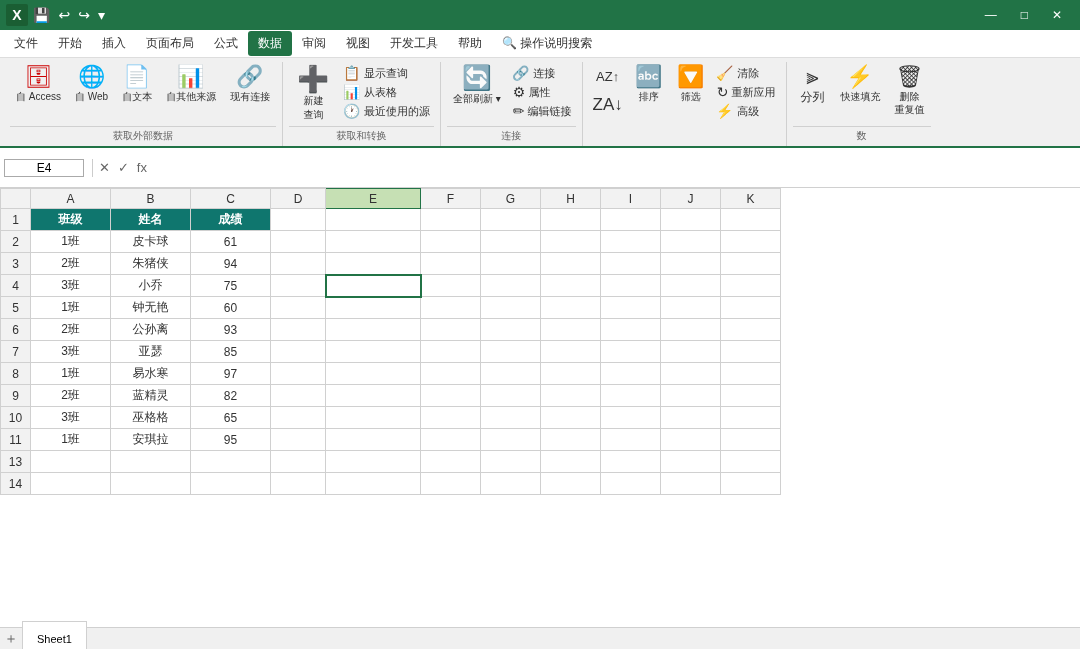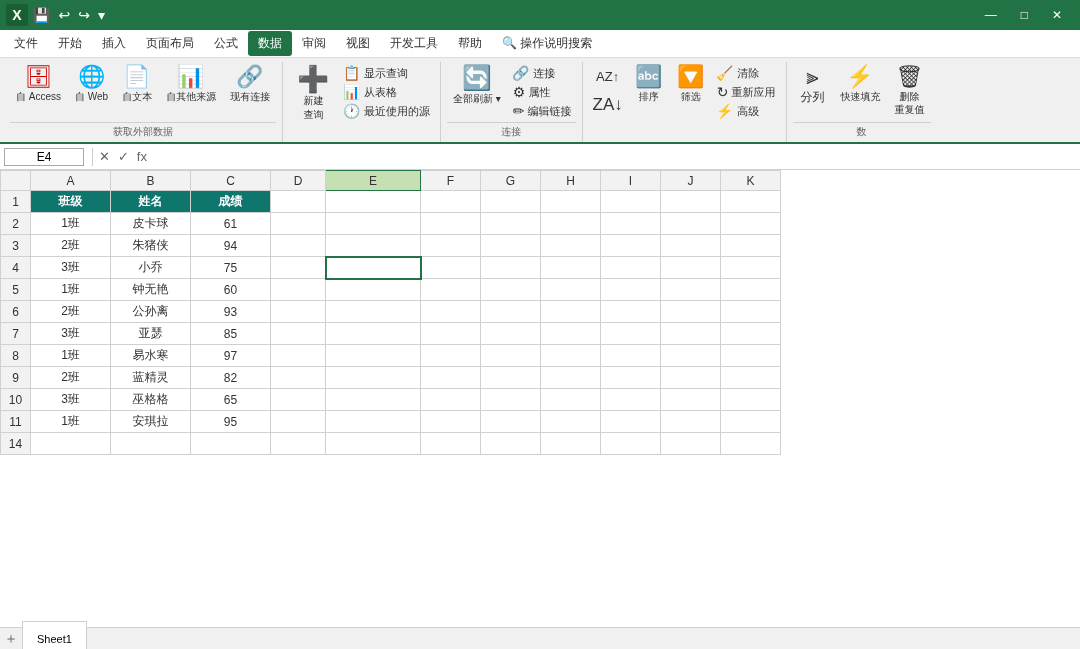--- a/index.html
+++ b/index.html
@@ -102,21 +102,21 @@
       color: #333;
       text-align: center;
       gap: 2px;
     }
     .ribbon-btn-large .icon { font-size: 28px; line-height: 1; }
 
     
     .formula-bar {
       display: flex;
       align-items: center;
-      height: 26px;
+      height: 40px;
       border-bottom: 1px solid #d0d0d0;
       background: #fff;
       padding: 0 4px;
     }
     .cell-ref {
       width: 80px;
       border: 1px solid #aaa;
       padding: 1px 4px;
       font-size: 12px;
       text-align: center;
@@ -359,20 +359,21 @@
           <div class="ribbon-btn-small">
             <span class="icon-small">📊</span>
             <span>从表格</span>
           </div>
           <div class="ribbon-btn-small">
             <span class="icon-small">🕐</span>
             <span>最近使用的源</span>
           </div>
         </div>
       </div>
+      <div class="ribbon-group-label">获取和转换</div>
     </div>
 
     <div class="ribbon-group">
       <div class="ribbon-group-items">
         <div class="ribbon-btn" style="min-width:50px;">
           <span class="icon" style="font-size:24px; color:#217346;">🔄</span>
           <span style="font-size:10px;">全部刷新 ▾</span>
         </div>
         <div class="ribbon-group-col">
           <div class="ribbon-btn-small">
@@ -640,20 +641,34 @@
           <td class="cell data-cell"></td>
           <td class="cell data-cell"></td>
           <td class="cell data-cell"></td>
           <td class="cell data-cell"></td>
           <td class="cell data-cell"></td>
           <td class="cell data-cell"></td>
           <td class="cell data-cell"></td>
           <td class="cell data-cell"></td>
         </tr>
         <tr>
+          <td class="row-header">13</td>
+          <td class="cell data-cell"></td>
+          <td class="cell data-cell"></td>
+          <td class="cell data-cell"></td>
+          <td class="cell data-cell"></td>
+          <td class="cell data-cell"></td>
+          <td class="cell data-cell"></td>
+          <td class="cell data-cell"></td>
+          <td class="cell data-cell"></td>
+          <td class="cell data-cell"></td>
+          <td class="cell data-cell"></td>
+          <td class="cell data-cell"></td>
+        </tr>
+        <tr>
           <td class="row-header">14</td>
           <td class="cell data-cell"></td>
           <td class="cell data-cell"></td>
           <td class="cell data-cell"></td>
           <td class="cell data-cell"></td>
           <td class="cell data-cell"></td>
           <td class="cell data-cell"></td>
           <td class="cell data-cell"></td>
           <td class="cell data-cell"></td>
           <td class="cell data-cell"></td>

